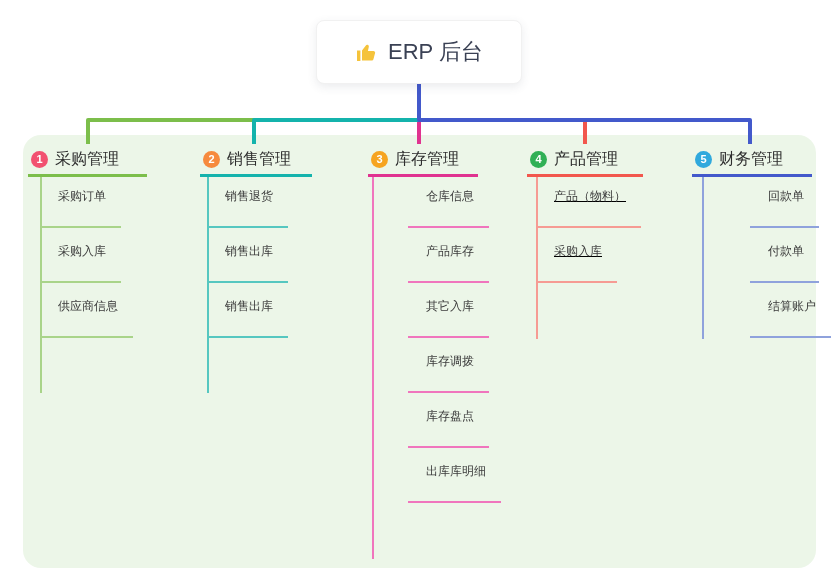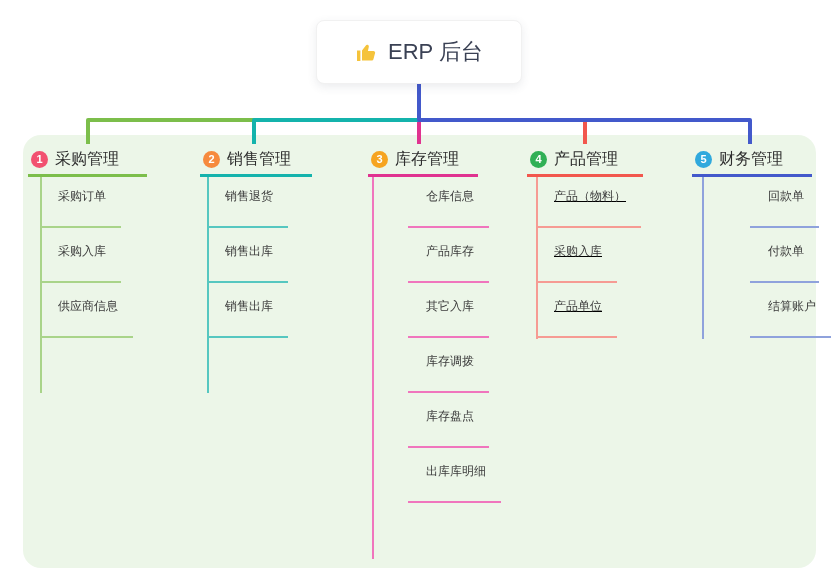--- a/index.html
+++ b/index.html
@@ -160,23 +160,20 @@
       <span>产品管理</span>
     </div>
     <div class="trunk"></div>
     <div class="children">
       <div class="child">
           <span>产品（物料）</span>
         </div>
       <div class="child">
           <span>采购入库</span>
         </div>
-      <div class="child">
-          <span>产品单位</span>
-        </div>
     </div>
   </div>
 
   <div class="branch b4" style="--c: #4359CB; --lc: #8FA2DC; --bc: #30A9DD;">
     <div class="branch-label">
       <span class="badge">5</span>
       <span>财务管理</span>
     </div>
     <div class="trunk"></div>
     <div class="children">

